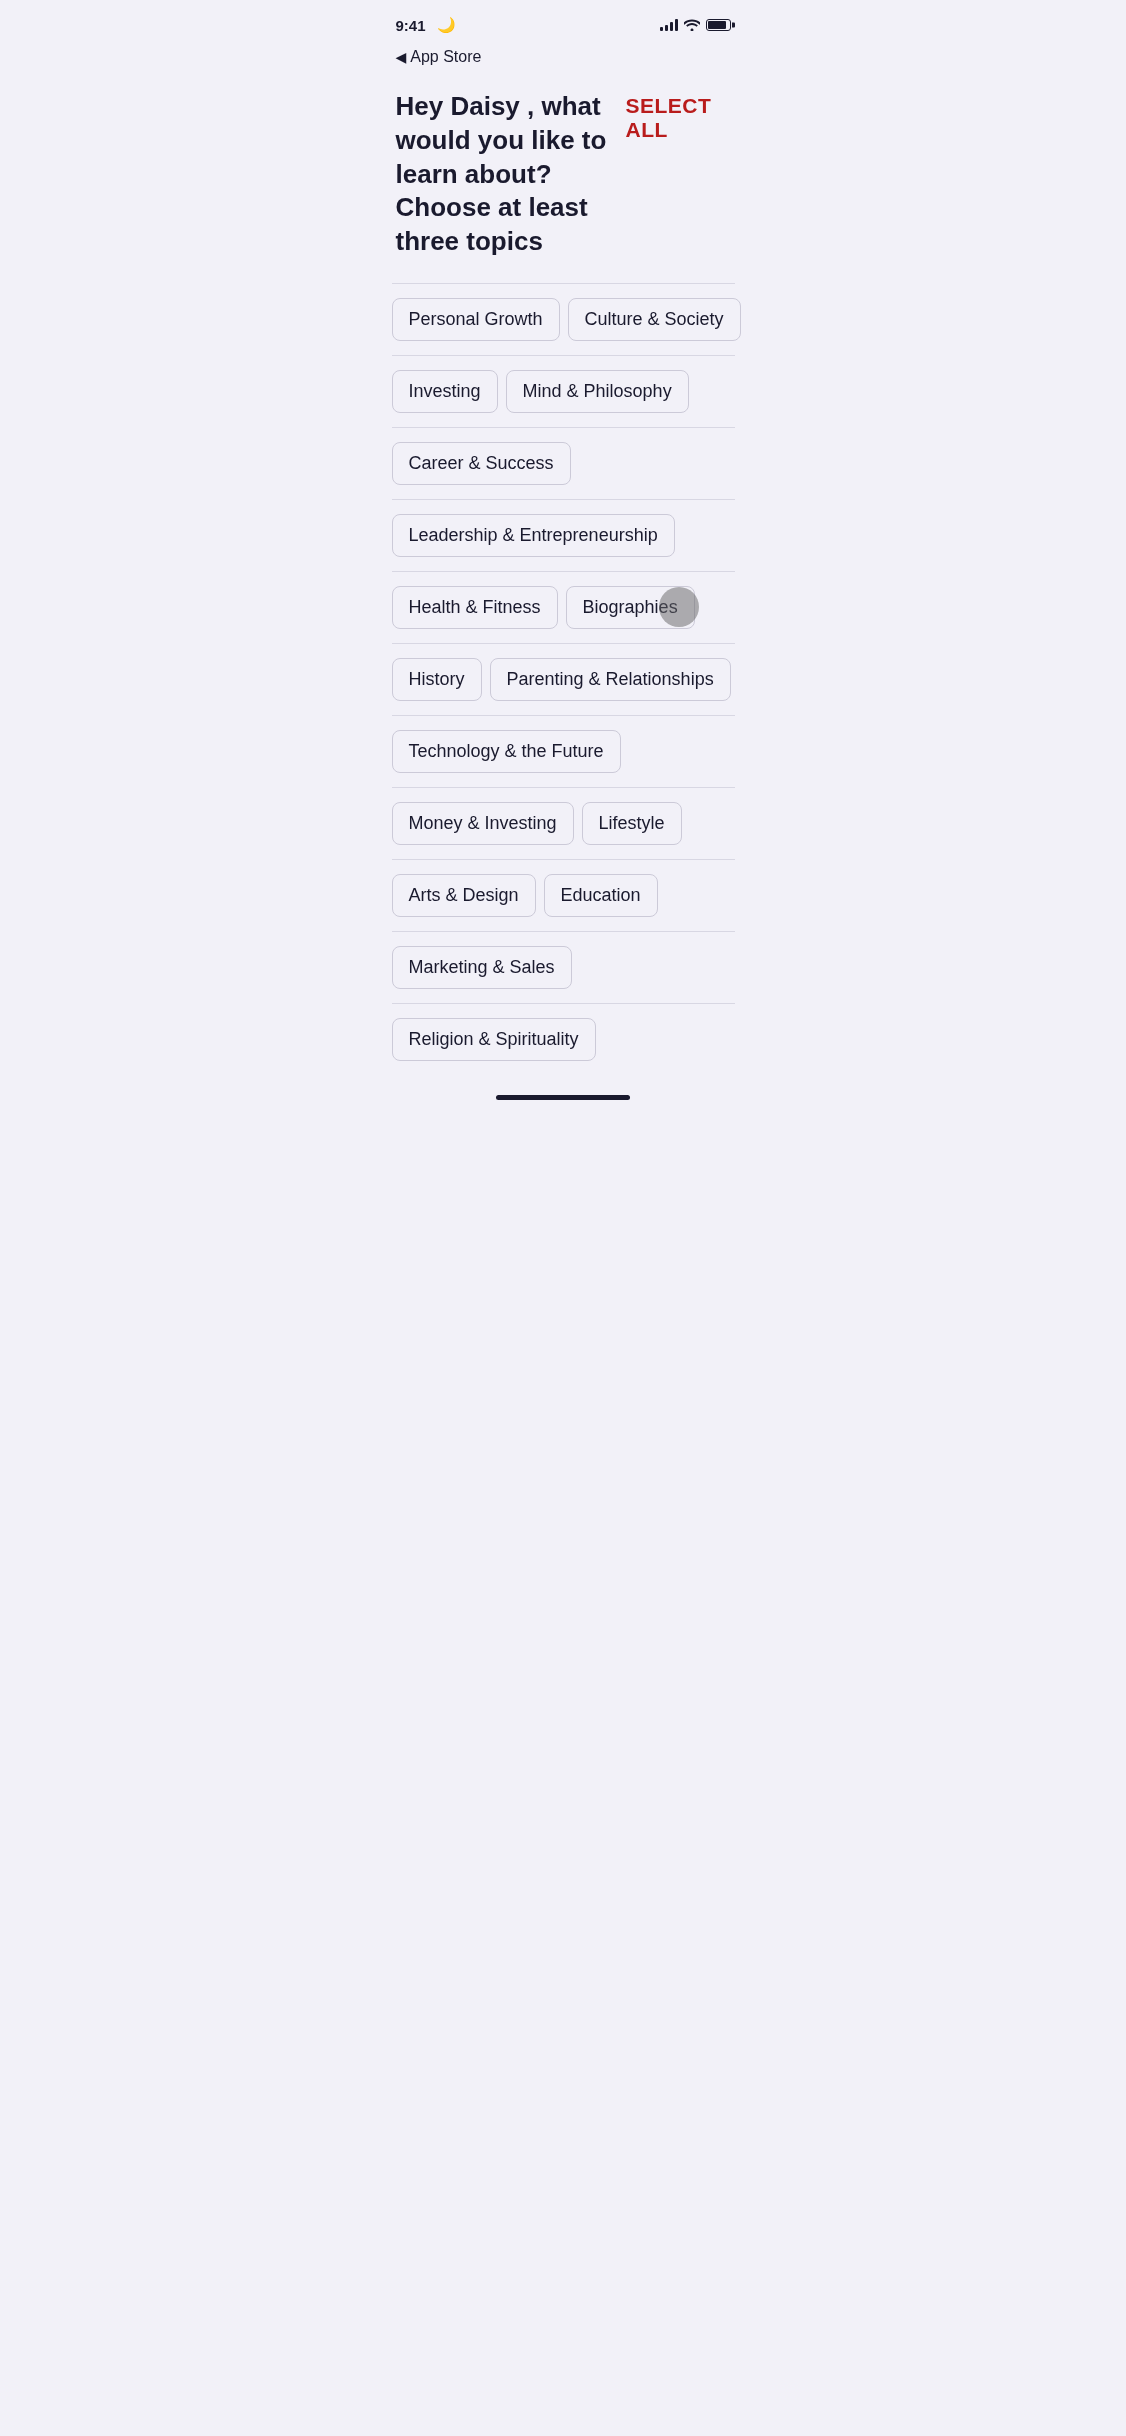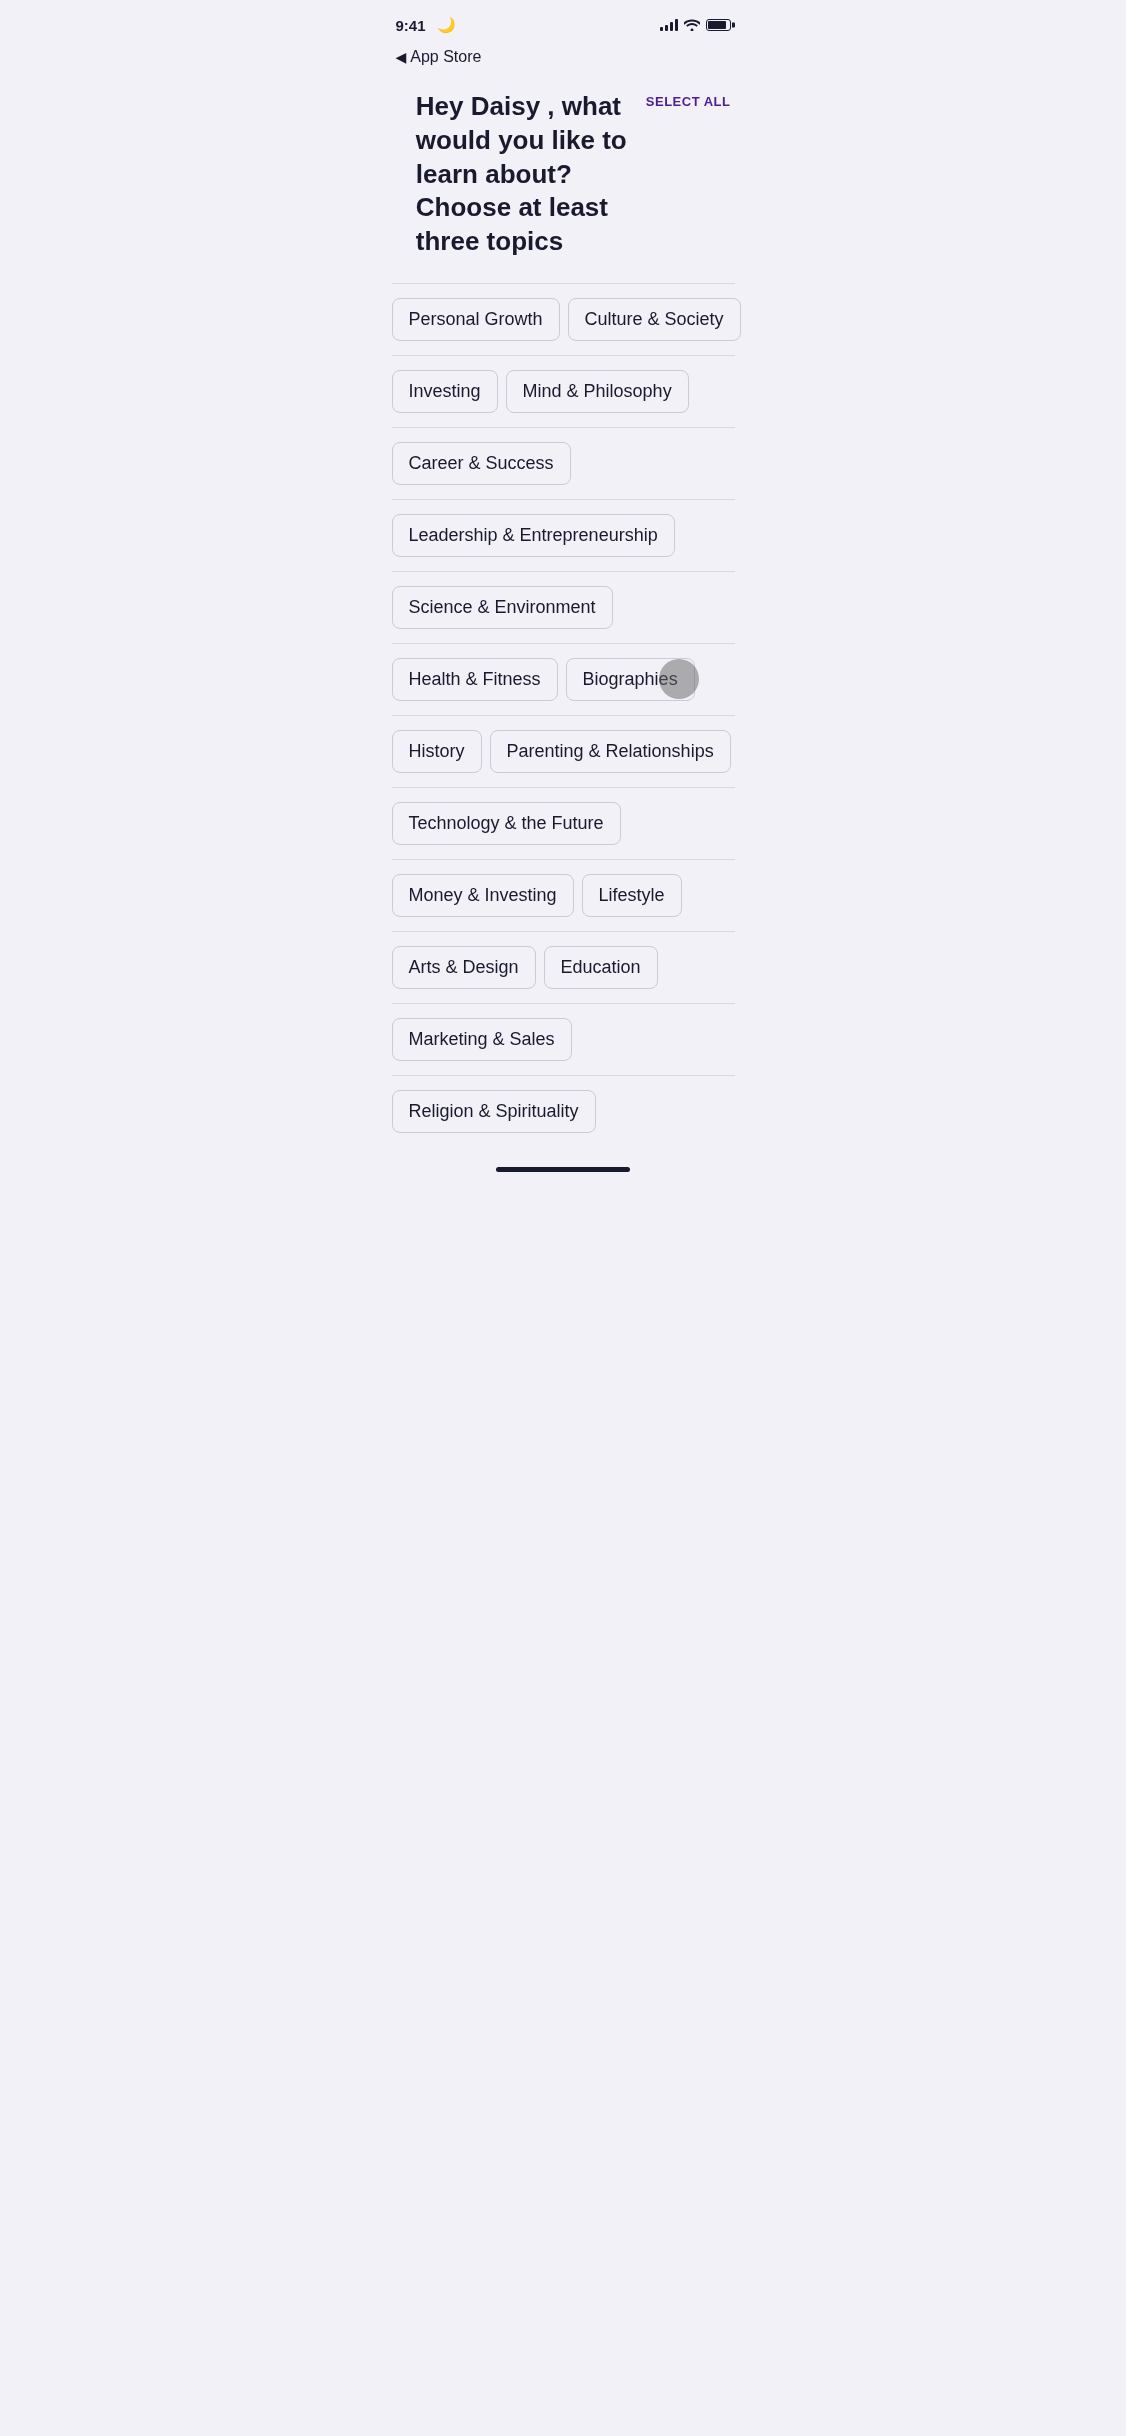--- a/index.html
+++ b/index.html
@@ -116,23 +116,23 @@
 
     .header-title {
       font-size: 26px;
       font-weight: 700;
       color: #1a1a2e;
       line-height: 1.3;
       max-width: 230px;
     }
 
     .select-all-btn {
-      font-size: 13px;
+      font-size: 21px;
       font-weight: 700;
-      color: #4c1d95;
+      color: #b91c1c;
       cursor: pointer;
       padding-top: 4px;
       letter-spacing: 0.5px;
     }
 
     
     .topics-container {
       padding: 0 16px;
       display: flex;
       flex-direction: column;
@@ -237,23 +237,20 @@
       <div class="topic-chip">Investing</div>
       <div class="topic-chip">Mind &amp; Philosophy</div>
     </div>
     <div class="topics-row">
       <div class="topic-chip">Career &amp; Success</div>
     </div>
     <div class="topics-row">
       <div class="topic-chip">Leadership &amp; Entrepreneurship</div>
     </div>
     <div class="topics-row">
-      <div class="topic-chip">Science &amp; Environment</div>
-    </div>
-    <div class="topics-row">
       <div class="topic-chip">Health &amp; Fitness</div>
       <div class="topic-chip" style="position: relative;">Biographies<div class="cursor-overlay" style="right: -5px; top: 50%; transform: translateY(-50%); left: auto;"></div></div>
     </div>
     <div class="topics-row">
       <div class="topic-chip">History</div>
       <div class="topic-chip">Parenting &amp; Relationships</div>
     </div>
     <div class="topics-row">
       <div class="topic-chip">Technology &amp; the Future</div>
     </div>

